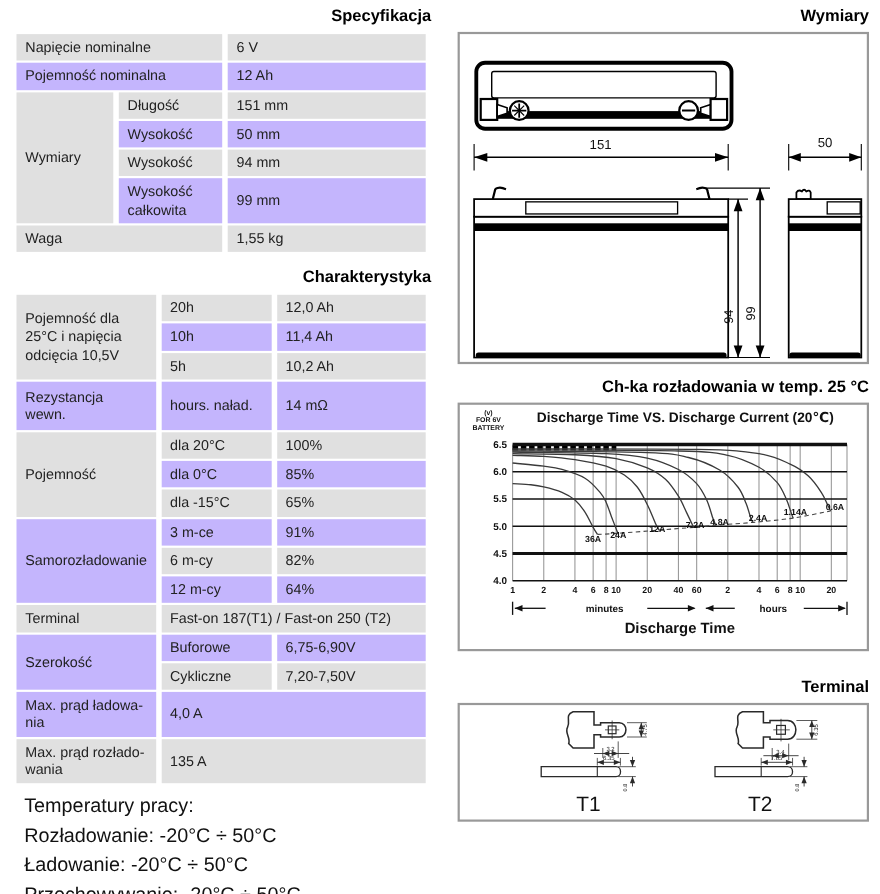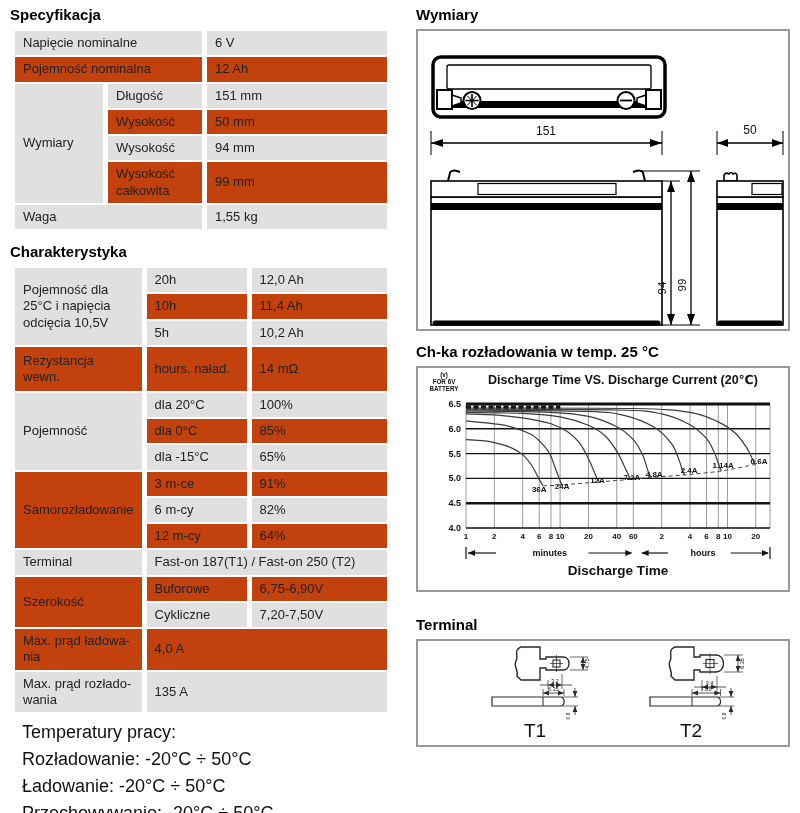--- a/index.html
+++ b/index.html
@@ -1,27 +1,27 @@
 <!DOCTYPE html>
 <html><head>
 <meta charset="utf-8">
 <style>
   *{margin:0;padding:0;box-sizing:border-box}
   html,body{width:800px;height:813px;background:#fff;overflow:hidden;
     font-family:"Liberation Sans","DejaVu Sans",sans-serif;color:#222}
   .page{display:flex;gap:24px;padding:3px 8px 0 10px}
   .col-left{width:382px;flex:none}
   .col-right{width:374px;flex:none}
-  h2.sec{font-size:15px;font-weight:bold;color:#000;text-align:left;margin:3px 0 6px}
+  h2.sec{font-size:15px;font-weight:bold;color:#000;text-align:right;margin:3px 0 6px}
   h2.mtA{margin-top:12px}
   h2.mtB{margin-top:24px}
   table.t{border-collapse:separate;border-spacing:5px 2px;width:100%}
   table.t td{font-size:13px;line-height:1.25;padding:4px 8px;vertical-align:middle;color:#222}
   td.g{background:#e0e0e0}
-  td.w{background:#c2410c}
+  td.w{background:#c4b5fd}
   td.grp{vertical-align:middle}
   td.grpTop{vertical-align:top;padding-top:5px}
   tr.tall td{height:44px}
   .sw1{width:88px}.sw2{width:94px}
   .cw1{width:116px}.cw2{width:100px}
   .temps{margin:5px 0 0 12px;font-size:18px;line-height:1.5;color:#111}
   .box{border:2px solid #999;background:#fff}
   .box svg{display:block}
   .dim-box{height:302px}
   .chart-box{height:226px}

